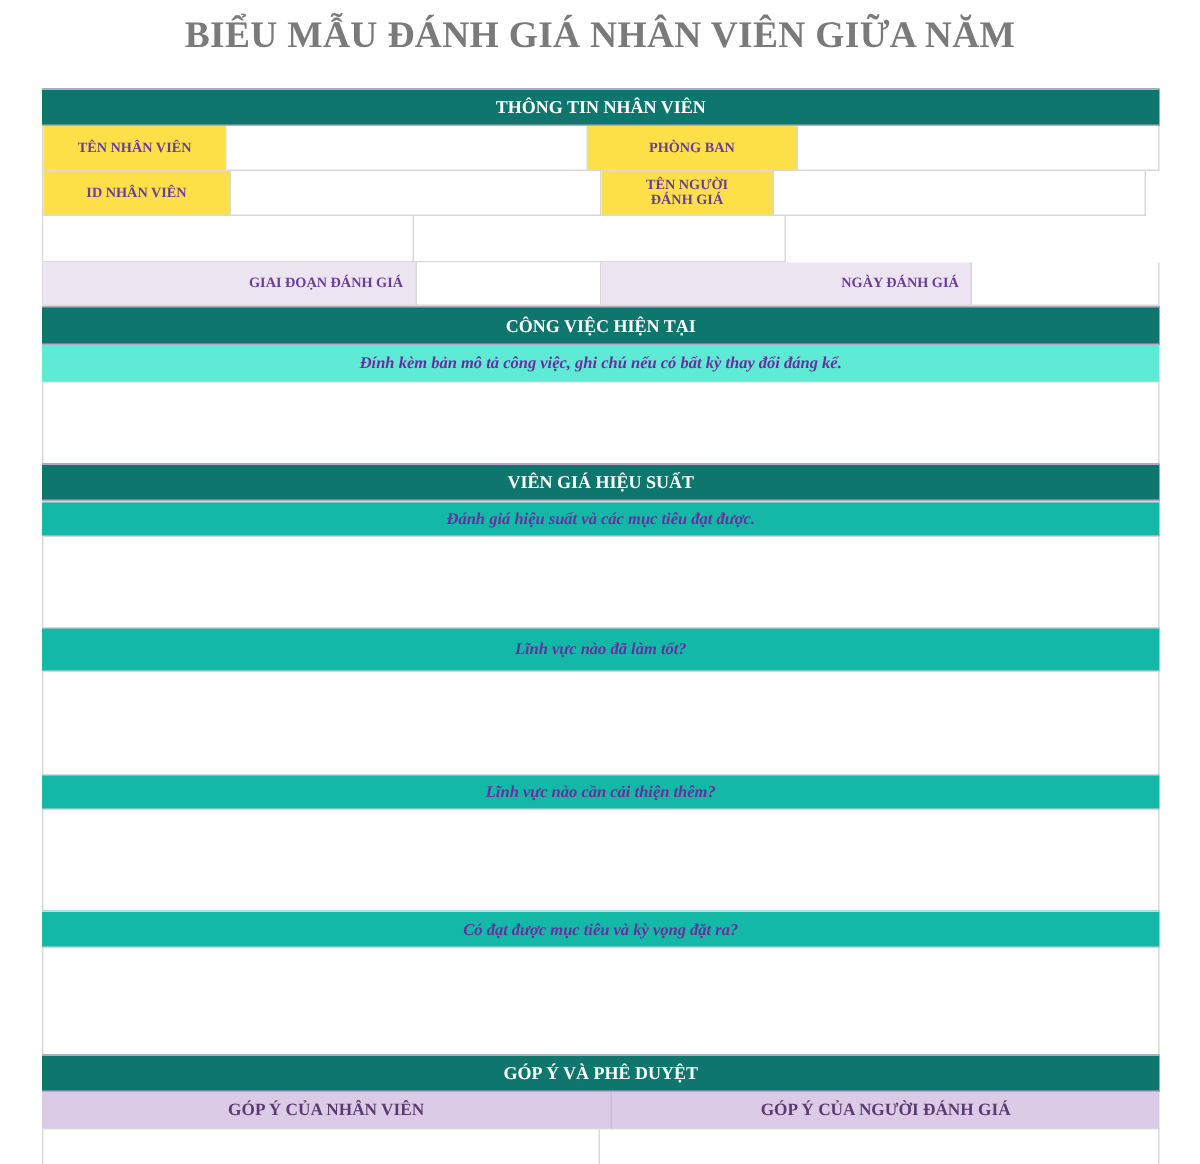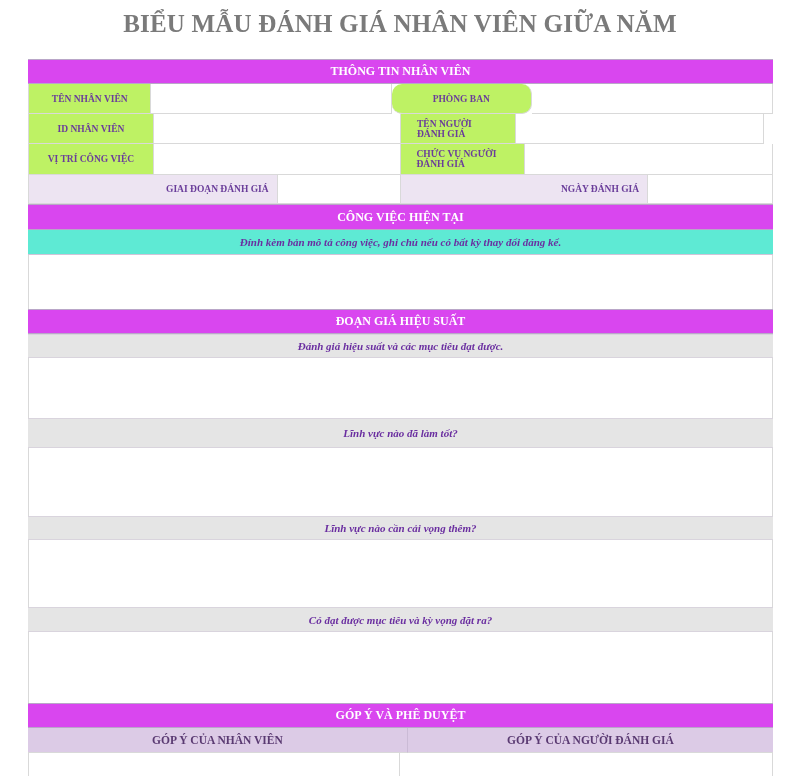--- a/index.html
+++ b/index.html
@@ -1,79 +1,77 @@
 <!DOCTYPE html>
 <html><head>
 <meta charset="utf-8">
 <style>
   html, body { margin: 0; padding: 0; background: #ffffff; }
   body { width: 800px; height: 776px; overflow: hidden; position: relative; font-family: "Liberation Serif", serif; }
   .title { position: absolute; left: 0; top: 10px; width: 800px; text-align: center; font-size: 25px; font-weight: bold; color: #7a7a7a; letter-spacing: 0.2px; }
   .form { position: absolute; left: 28px; top: 59px; width: 745px; }
   .row { display: flex; width: 100%; box-sizing: border-box; }
-  .hdr { background: #d946ef; color: #ffffff; font-weight: bold; font-size: 12px; justify-content: center; align-items: center; border-top: 1px solid #b9a6c8; border-bottom: 1px solid #b9a6c8; box-sizing: border-box; }
+  .hdr { background: #0f766e; color: #ffffff; font-weight: bold; font-size: 12px; justify-content: center; align-items: center; border-top: 1px solid #b9a6c8; border-bottom: 1px solid #b9a6c8; box-sizing: border-box; }
   .cell { box-sizing: border-box; display: flex; align-items: center; border-bottom: 1px solid #d9d9d9; border-right: 1px solid #d9d9d9; }
-  .lab { background: #bef264; color: #6a3d9a; font-weight: bold; font-size: 9.5px; justify-content: center; line-height: 10px; padding: 0 16px; }
+  .lab { background: #fde047; color: #6a3d9a; font-weight: bold; font-size: 9.5px; justify-content: center; text-align: center; line-height: 10px; padding: 0 16px; }
   .lab2 { background: #ede4f2; color: #6a3d9a; font-weight: bold; font-size: 9.5px; justify-content: flex-end; padding-right: 8px; }
   .val { background: #ffffff; }
   .sub-dark { background: #5eead4; color: #6a2ea0; font-style: italic; font-weight: bold; font-size: 11px; justify-content: center; align-items: center; border-bottom: 1px solid #d0c4d8; box-sizing: border-box; }
-  .sub-light { background: #e5e5e5; color: #6a2ea0; font-style: italic; font-weight: bold; font-size: 11px; justify-content: center; align-items: center; border-top: 1px solid #d9d4dd; border-bottom: 1px solid #d9d4dd; box-sizing: border-box; }
+  .sub-light { background: #14b8a6; color: #6a2ea0; font-style: italic; font-weight: bold; font-size: 11px; justify-content: center; align-items: center; border-top: 1px solid #d9d4dd; border-bottom: 1px solid #d9d4dd; box-sizing: border-box; }
   .blank { background: #ffffff; border-left: 1px solid #d9d9d9; border-right: 1px solid #d9d9d9; box-sizing: border-box; }
   .col-hdr { background: #dccbe6; color: #5a3a72; font-weight: bold; font-size: 11.5px; justify-content: center; align-items: center; box-sizing: border-box; border-right: 1px solid #cbbbd6; }
   .left-border { border-left: 1px solid #d9d9d9; }
 </style>
 </head>
 <body>
 
 <div class="title">BIỂU MẪU ĐÁNH GIÁ NHÂN VIÊN GIỮA NĂM</div>
 
 <div class="form">
 
   <div class="row hdr" style="height:25px;">THÔNG TIN NHÂN VIÊN</div>
 
   <div class="row left-border" style="height:30px;">
     <div class="cell lab" style="width:125px;">TÊN NHÂN VIÊN</div>
     <div class="cell val" style="width:247px;"></div>
-    <div class="cell lab" style="width:143px;border-radius:10px;">PHÒNG BAN</div>
+    <div class="cell lab" style="width:143px;">PHÒNG BAN</div>
     <div class="cell val" style="width:248px;"></div>
   </div>
 
   <div class="row left-border" style="height:30px;">
     <div class="cell lab" style="width:125px;">ID NHÂN VIÊN</div>
     <div class="cell val" style="width:247px;"></div>
     <div class="cell lab" style="width:115px;">TÊN NGƯỜI ĐÁNH GIÁ</div>
     <div class="cell val" style="width:248px;"></div>
   </div>
 
   <div class="row left-border" style="height:31px;">
-    <div class="cell lab" style="width:125px;">VỊ TRÍ CÔNG VIỆC</div>
     <div class="cell val" style="width:247px;"></div>
-    <div class="cell lab" style="width:125px;">CHỨC VỤ NGƯỜI ĐÁNH GIÁ</div>
     <div class="cell val" style="width:248px;"></div>
   </div>
 
   <div class="row left-border" style="height:29px;">
     <div class="cell lab2" style="width:249px;">GIAI ĐOẠN ĐÁNH GIÁ</div>
     <div class="cell val" style="width:123px;"></div>
     <div class="cell lab2" style="width:248px;">NGÀY ĐÁNH GIÁ</div>
     <div class="cell val" style="width:125px;"></div>
   </div>
 
   <div class="row hdr" style="height:26px;">CÔNG VIỆC HIỆN TẠI</div>
   <div class="row sub-dark" style="height:25px;">Đính kèm bản mô tả công việc, ghi chú nếu có bất kỳ thay đổi đáng kể.</div>
   <div class="row blank" style="height:54px;"></div>
 
-  <div class="row hdr" style="height:25px;">ĐOẠN GIÁ HIỆU SUẤT</div>
+  <div class="row hdr" style="height:25px;">VIÊN GIÁ HIỆU SUẤT</div>
   <div class="row sub-light" style="height:24px;">Đánh giá hiệu suất và các mục tiêu đạt được.</div>
   <div class="row blank" style="height:60px;"></div>
 
   <div class="row sub-light" style="height:30px;">Lĩnh vực nào đã làm tốt?</div>
   <div class="row blank" style="height:68px;"></div>
 
-  <div class="row sub-light" style="height:24px;">Lĩnh vực nào cần cải vọng thêm?</div>
+  <div class="row sub-light" style="height:24px;">Lĩnh vực nào cần cải thiện thêm?</div>
   <div class="row blank" style="height:67px;"></div>
 
   <div class="row sub-light" style="height:25px;">Có đạt được mục tiêu và kỳ vọng đặt ra?</div>
   <div class="row blank" style="height:71px;"></div>
 
   <div class="row hdr" style="height:25px;">GÓP Ý VÀ PHÊ DUYỆT</div>
   <div class="row" style="height:25px;">
     <div class="cell col-hdr" style="width:388px;">GÓP Ý CỦA NHÂN VIÊN</div>
     <div class="cell col-hdr" style="width:373px; border-right:none;">GÓP Ý CỦA NGƯỜI ĐÁNH GIÁ</div>
   </div>

